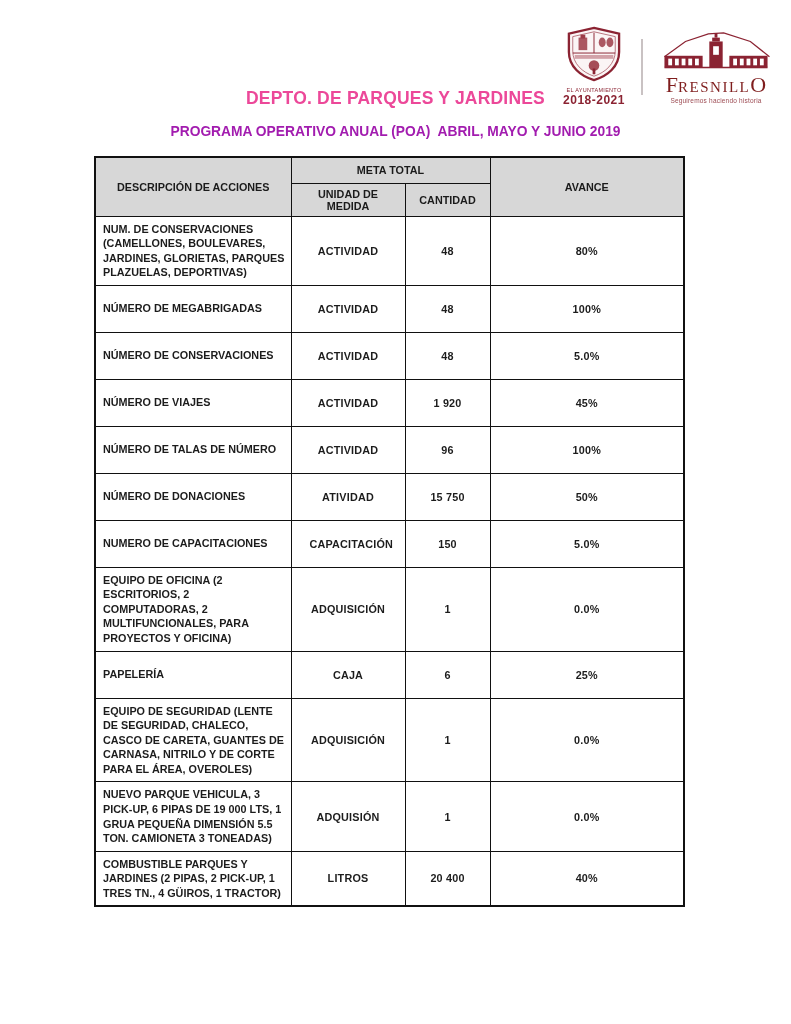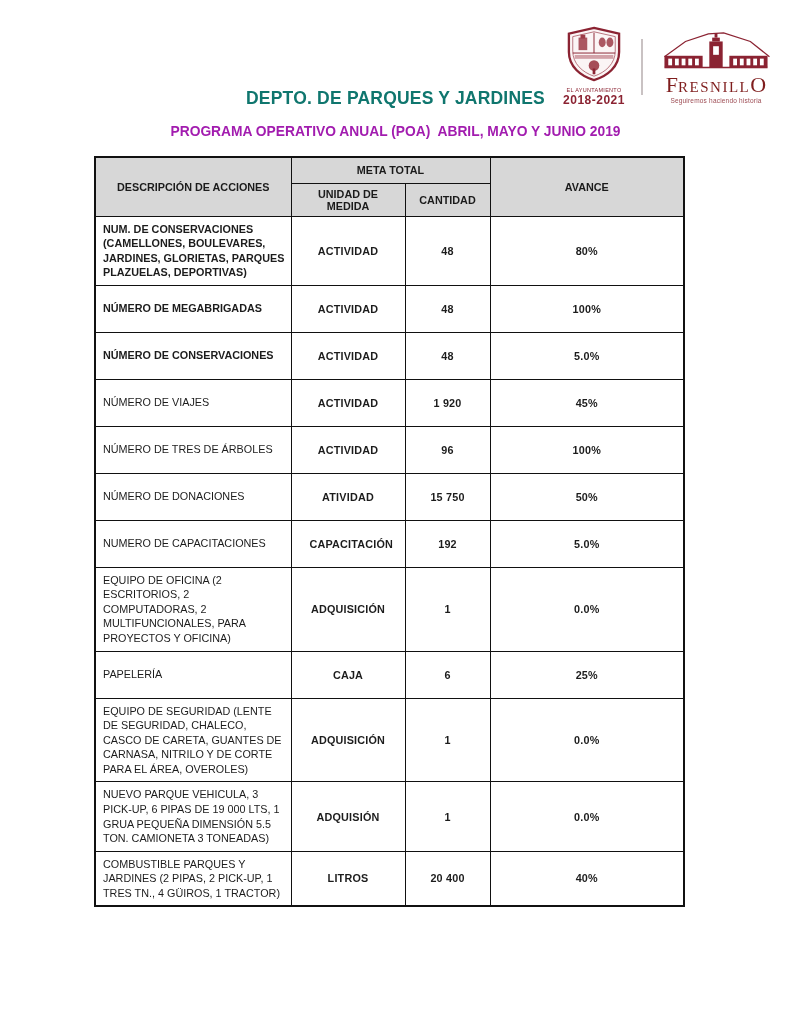--- a/index.html
+++ b/index.html
@@ -25,21 +25,21 @@
     white-space:nowrap; margin-top:-2px;
   }
   .fresnillo-name .big { font-size:22px; }
   .fresnillo-name .mid { font-size:15px; letter-spacing:1.5px; }
   .fresnillo-tagline { font-size:6.5px; color:#9c4a52; margin-top:1px; letter-spacing:.2px; }
 
   
   .doc-title {
     position:absolute; top:88px; left:0; width:100%;
     text-align:center; font-size:17.5px; font-weight:bold; letter-spacing:.2px;
-    color:#0f766e;
+    color:#ec4899;
   }
   .doc-subtitle {
     position:absolute; top:124px; left:0; width:100%;
     text-align:center; font-size:13.8px; font-weight:bold; color:#a21caf;
     white-space:pre-wrap;
   }
 
   
   .poa-table {
     position:absolute; top:156px; left:94px; width:589px;
@@ -50,21 +50,21 @@
     border:1.5px solid #111; font-size:10.8px; vertical-align:middle;
   }
   .poa-table th {
     background:#d7d7d7; font-weight:bold; text-align:center;
     padding:4px 4px; color:#1b1b1b;
   }
   .poa-table thead tr:first-child th { height:26px; }
   .poa-table thead tr:last-child th { height:27px; }
   .poa-table tbody tr { height:47px; }
   .poa-table td.desc {
-    text-align:left; padding:5px 6px 5px 7px; line-height:1.35;
+    text-align:left; padding:5px 6px 5px 7px; line-height:1.35;font-weight:bold;
   }
   .poa-table td.unit, .poa-table td.qty, .poa-table td.avance {
     text-align:center; font-weight:bold; padding:4px 18px; letter-spacing:.2px;
   }
   .poa-table tr.bold-desc td.desc { font-weight:bold; }
 </style>
 </head>
 <body>
 
 <div class="page">
@@ -156,35 +156,35 @@
           <td class="qty">48</td>
           <td class="avance">5.0%</td>
         </tr>
         <tr>
           <td class="desc">NÚMERO DE VIAJES</td>
           <td class="unit">ACTIVIDAD</td>
           <td class="qty">1 920</td>
           <td class="avance">45%</td>
         </tr>
         <tr>
-          <td class="desc">NÚMERO DE TRES DE ÁRBOLES</td>
+          <td class="desc">NÚMERO DE TALAS DE NÚMERO</td>
           <td class="unit">ACTIVIDAD</td>
           <td class="qty">96</td>
           <td class="avance">100%</td>
         </tr>
         <tr>
           <td class="desc">NÚMERO DE DONACIONES</td>
           <td class="unit">ATIVIDAD</td>
           <td class="qty">15 750</td>
           <td class="avance">50%</td>
         </tr>
         <tr>
           <td class="desc">NUMERO DE CAPACITACIONES</td>
           <td class="unit">CAPACITACIÓN</td>
-          <td class="qty">192</td>
+          <td class="qty">150</td>
           <td class="avance">5.0%</td>
         </tr>
         <tr>
           <td class="desc">EQUIPO DE OFICINA (2 ESCRITORIOS, 2 COMPUTADORAS, 2 MULTIFUNCIONALES, PARA PROYECTOS Y OFICINA)</td>
           <td class="unit">ADQUISICIÓN</td>
           <td class="qty">1</td>
           <td class="avance">0.0%</td>
         </tr>
         <tr>
           <td class="desc">PAPELERÍA</td>

